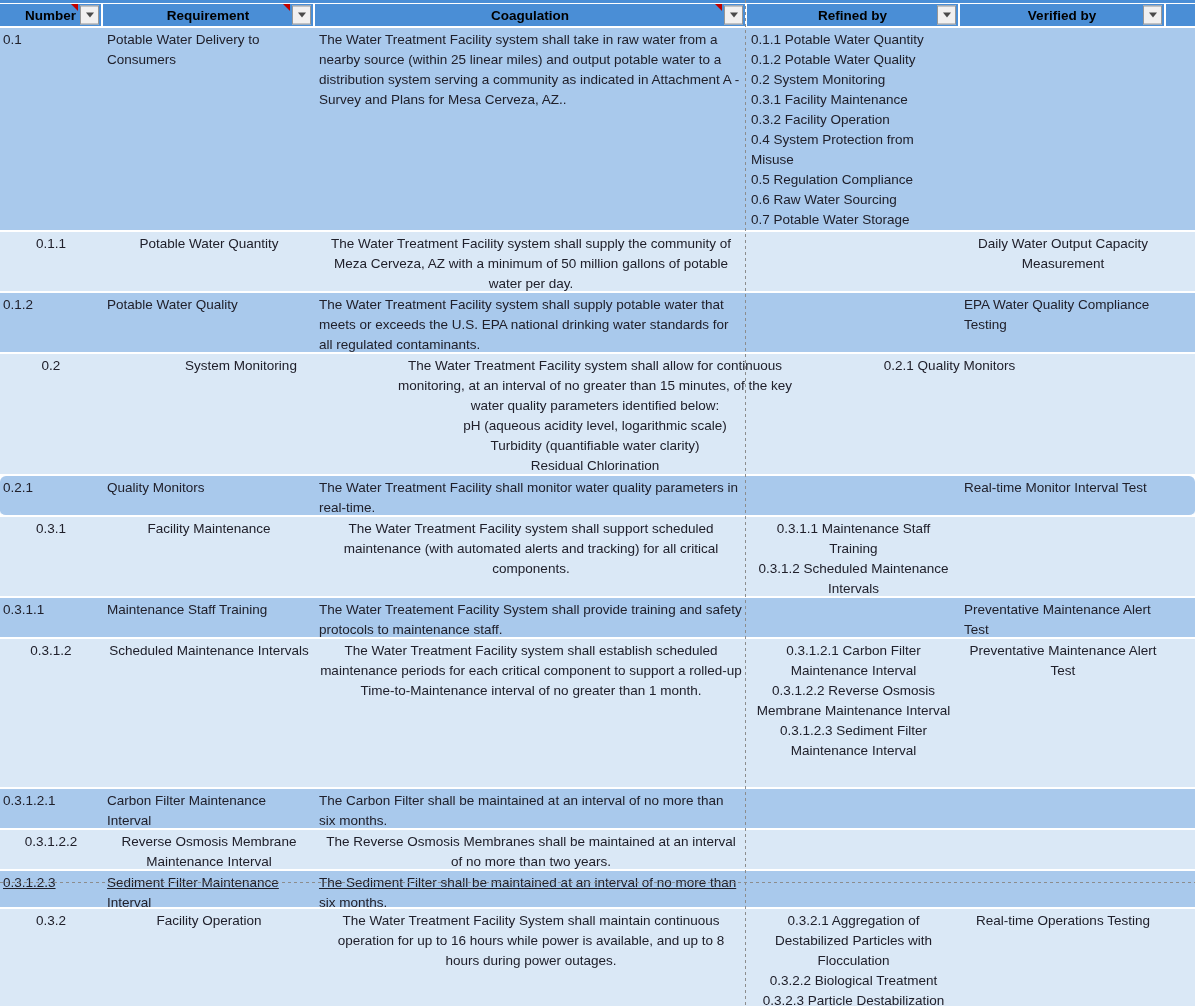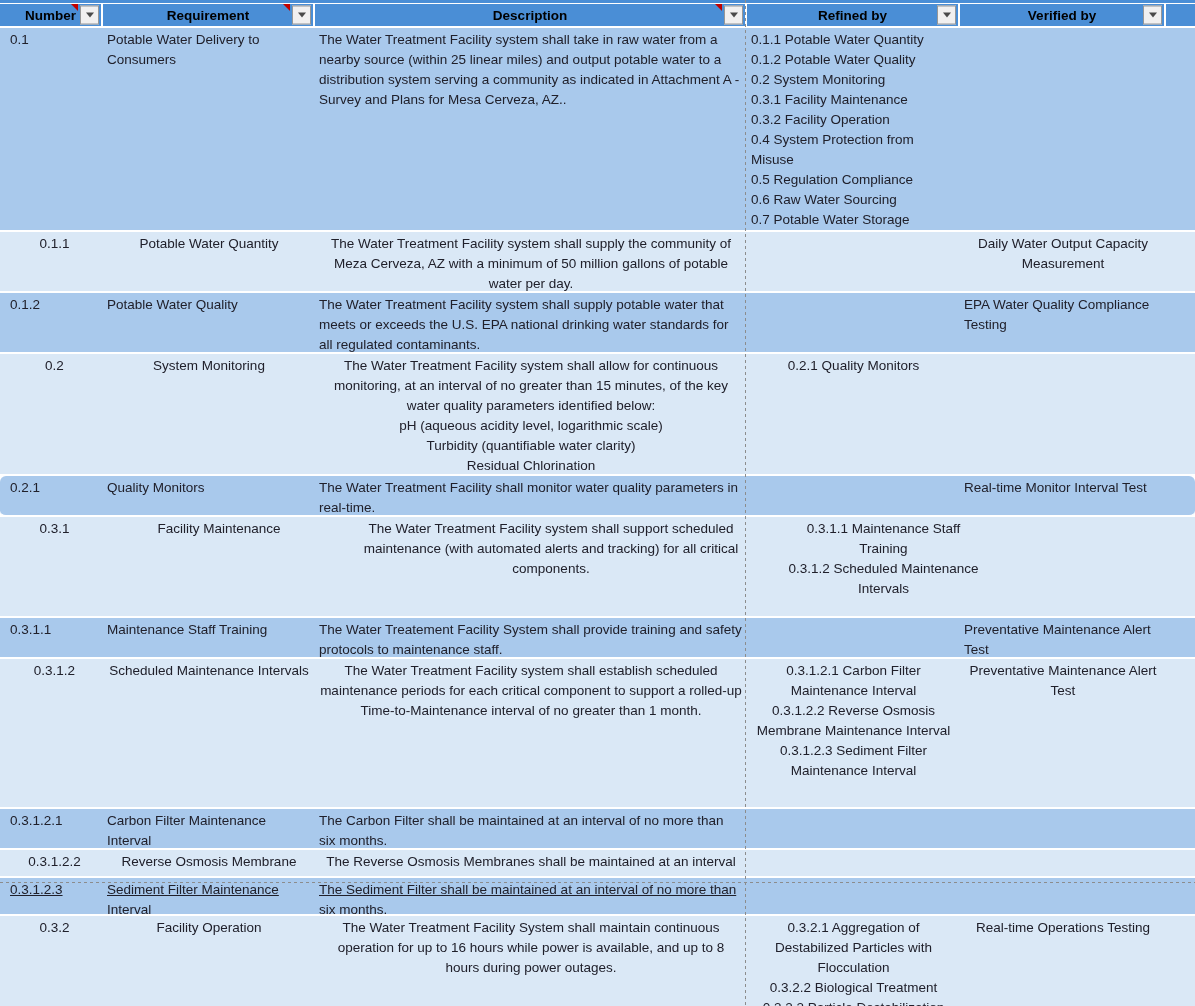--- a/index.html
+++ b/index.html
@@ -23,21 +23,21 @@
     width:19px;height:19px;box-sizing:border-box;
     background:#F1F0F0;border:1px solid #979797;
     display:flex;align-items:center;justify-content:center;cursor:pointer;
   }
   .tri{width:0;height:0;border-left:4px solid transparent;border-right:4px solid transparent;border-top:5px solid #4A4A4A;}
   .marker{position:absolute;top:0;right:23px;width:0;height:0;border-top:7px solid #C00000;border-left:7px solid transparent;}
   #rows .row{box-sizing:border-box;border-bottom:2px solid #fff;overflow:hidden;}
   .band-dark{background:#A9C9EC;}
   .band-light{background:#DAE8F6;text-align:center;}
   .cell{padding:2px 4px 0 4px;line-height:20px;overflow:hidden;}
-  .col-number{padding-left:10px;}
+  .col-number{padding-left:3px;}
   .para,.entry{min-height:20px;}
   #vbreak{
     position:absolute;left:745px;top:0;width:1px;height:1006px;z-index:4;
     background:repeating-linear-gradient(to bottom,#8C8C8C 0 3px,transparent 3px 6px);
   }
   #hbreak{
     position:absolute;left:0;top:882px;width:1195px;height:1px;z-index:4;
     background:repeating-linear-gradient(to right,#8C8C8C 0 3px,transparent 3px 6px);
   }
 </style>
@@ -55,21 +55,21 @@
         </div>
       </div>
       <div class="hcell">
         <span class="hlabel">Requirement</span>
         <div class="marker"></div>
         <div class="filter-btn">
           <div class="tri"></div>
         </div>
       </div>
       <div class="hcell">
-        <span class="hlabel">Description</span>
+        <span class="hlabel">Coagulation</span>
         <div class="marker"></div>
         <div class="filter-btn">
           <div class="tri"></div>
         </div>
       </div>
       <div class="hcell">
         <span class="hlabel">Refined by</span>
         <div class="filter-btn">
           <div class="tri"></div>
         </div>
@@ -122,21 +122,21 @@
         <div class="cell col-req">Potable Water Quality</div>
         <div class="cell col-desc">
           <div class="entry">The Water Treatment Facility system shall supply potable water that meets or exceeds the U.S. EPA national drinking water standards for all regulated contaminants.</div>
         </div>
         <div class="cell col-refined"></div>
         <div class="cell col-verified">
           <div class="entry">EPA Water Quality Compliance Testing</div>
         </div>
         <div class="cell col-extra"></div>
       </div>
-      <div class="row grid band-light" style="height: 122px;">
+      <div class="row grid band-light" style="height: 122px; gap: 32px;">
         <div class="cell col-number">0.2</div>
         <div class="cell col-req">System Monitoring</div>
         <div class="cell col-desc">
           <div class="entry">The Water Treatment Facility system shall allow for continuous monitoring, at an interval of no greater than 15 minutes, of the key water quality parameters identified below:</div>
           <div class="entry">pH (aqueous acidity level, logarithmic scale)</div>
           <div class="entry">Turbidity (quantifiable water clarity)</div>
           <div class="entry">Residual Chlorination</div>
         </div>
         <div class="cell col-refined">
           <div class="entry">0.2.1 Quality Monitors</div>
@@ -149,21 +149,21 @@
         <div class="cell col-req">Quality Monitors</div>
         <div class="cell col-desc">
           <div class="entry">The Water Treatment Facility shall monitor water quality parameters in real-time.</div>
         </div>
         <div class="cell col-refined"></div>
         <div class="cell col-verified">
           <div class="entry">Real-time Monitor Interval Test</div>
         </div>
         <div class="cell col-extra"></div>
       </div>
-      <div class="row grid band-light" style="height: 101px; gap: 10px;">
+      <div class="row grid band-light" style="height: 81px;">
         <div class="cell col-number">0.3.1</div>
         <div class="cell col-req">Facility Maintenance</div>
         <div class="cell col-desc">
           <div class="entry">The Water Treatment Facility system shall support scheduled maintenance (with automated alerts and tracking) for all critical components.</div>
         </div>
         <div class="cell col-refined">
           <div class="entry">0.3.1.1 Maintenance Staff Training</div>
           <div class="entry">0.3.1.2 Scheduled Maintenance Intervals</div>
         </div>
         <div class="cell col-verified"></div>
@@ -200,21 +200,21 @@
       <div class="row grid band-dark" style="height: 41px;">
         <div class="cell col-number">0.3.1.2.1</div>
         <div class="cell col-req">Carbon Filter Maintenance Interval</div>
         <div class="cell col-desc">
           <div class="entry">The Carbon Filter shall be maintained at an interval of no more than six months.</div>
         </div>
         <div class="cell col-refined"></div>
         <div class="cell col-verified"></div>
         <div class="cell col-extra"></div>
       </div>
-      <div class="row grid band-light" style="height: 28px;">
+      <div class="row grid band-light" style="height: 41px;">
         <div class="cell col-number">0.3.1.2.2</div>
         <div class="cell col-req">Reverse Osmosis Membrane Maintenance Interval</div>
         <div class="cell col-desc">
           <div class="entry">The Reverse Osmosis Membranes shall be maintained at an interval of no more than two years.</div>
         </div>
         <div class="cell col-refined"></div>
         <div class="cell col-verified"></div>
         <div class="cell col-extra"></div>
       </div>
       <div class="row grid band-dark" style="height: 38px; text-decoration: underline;">

